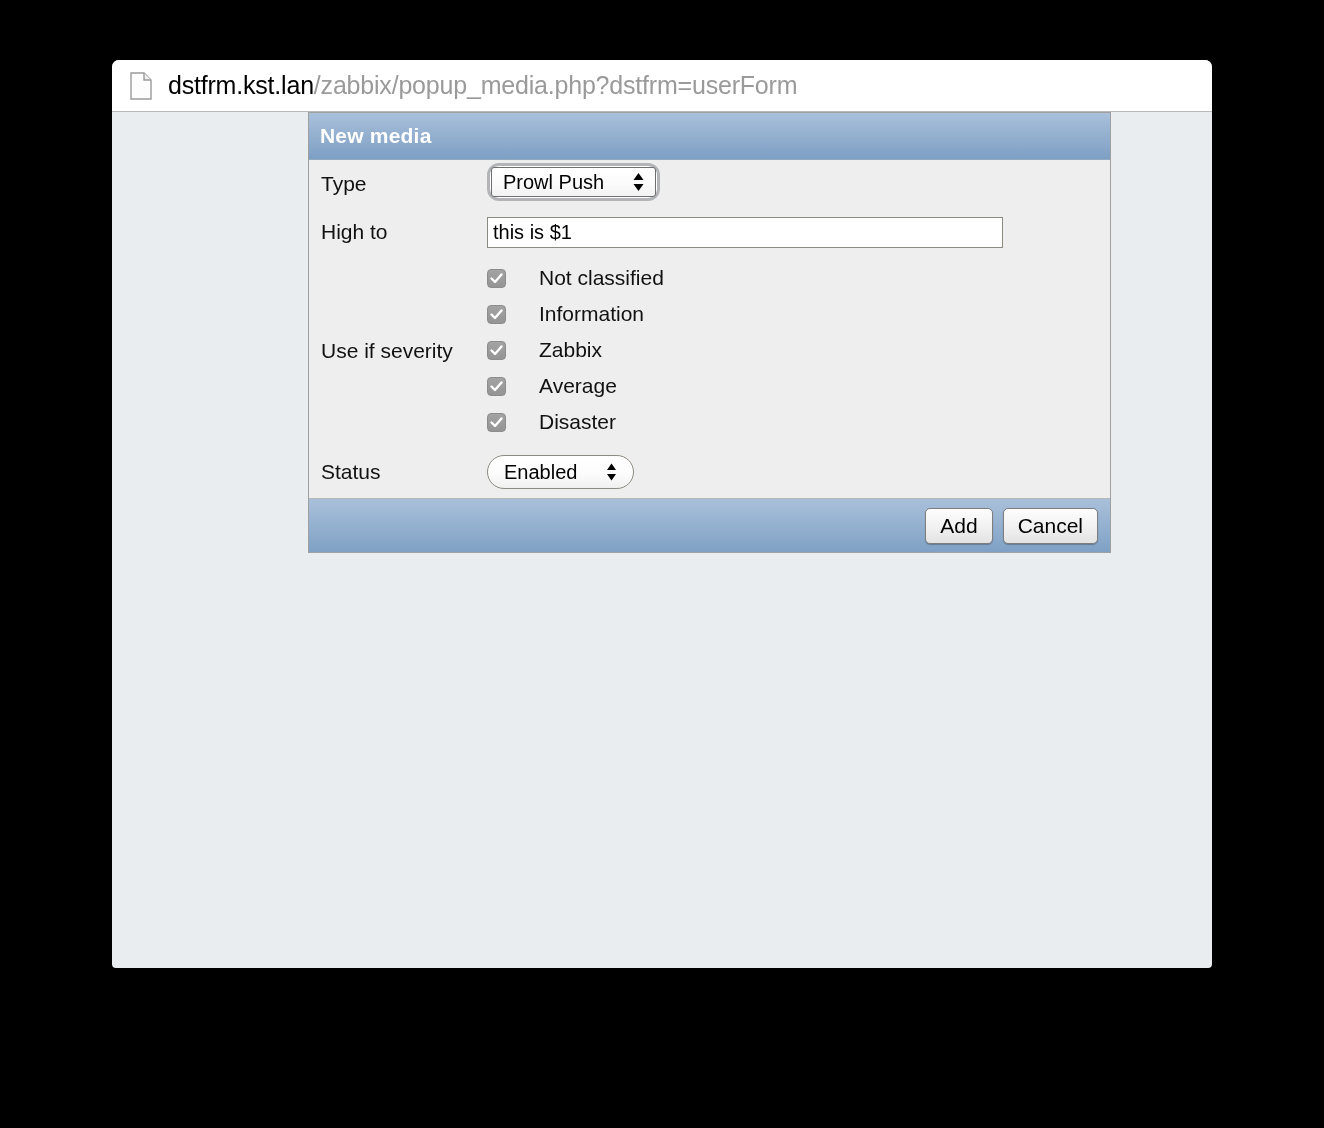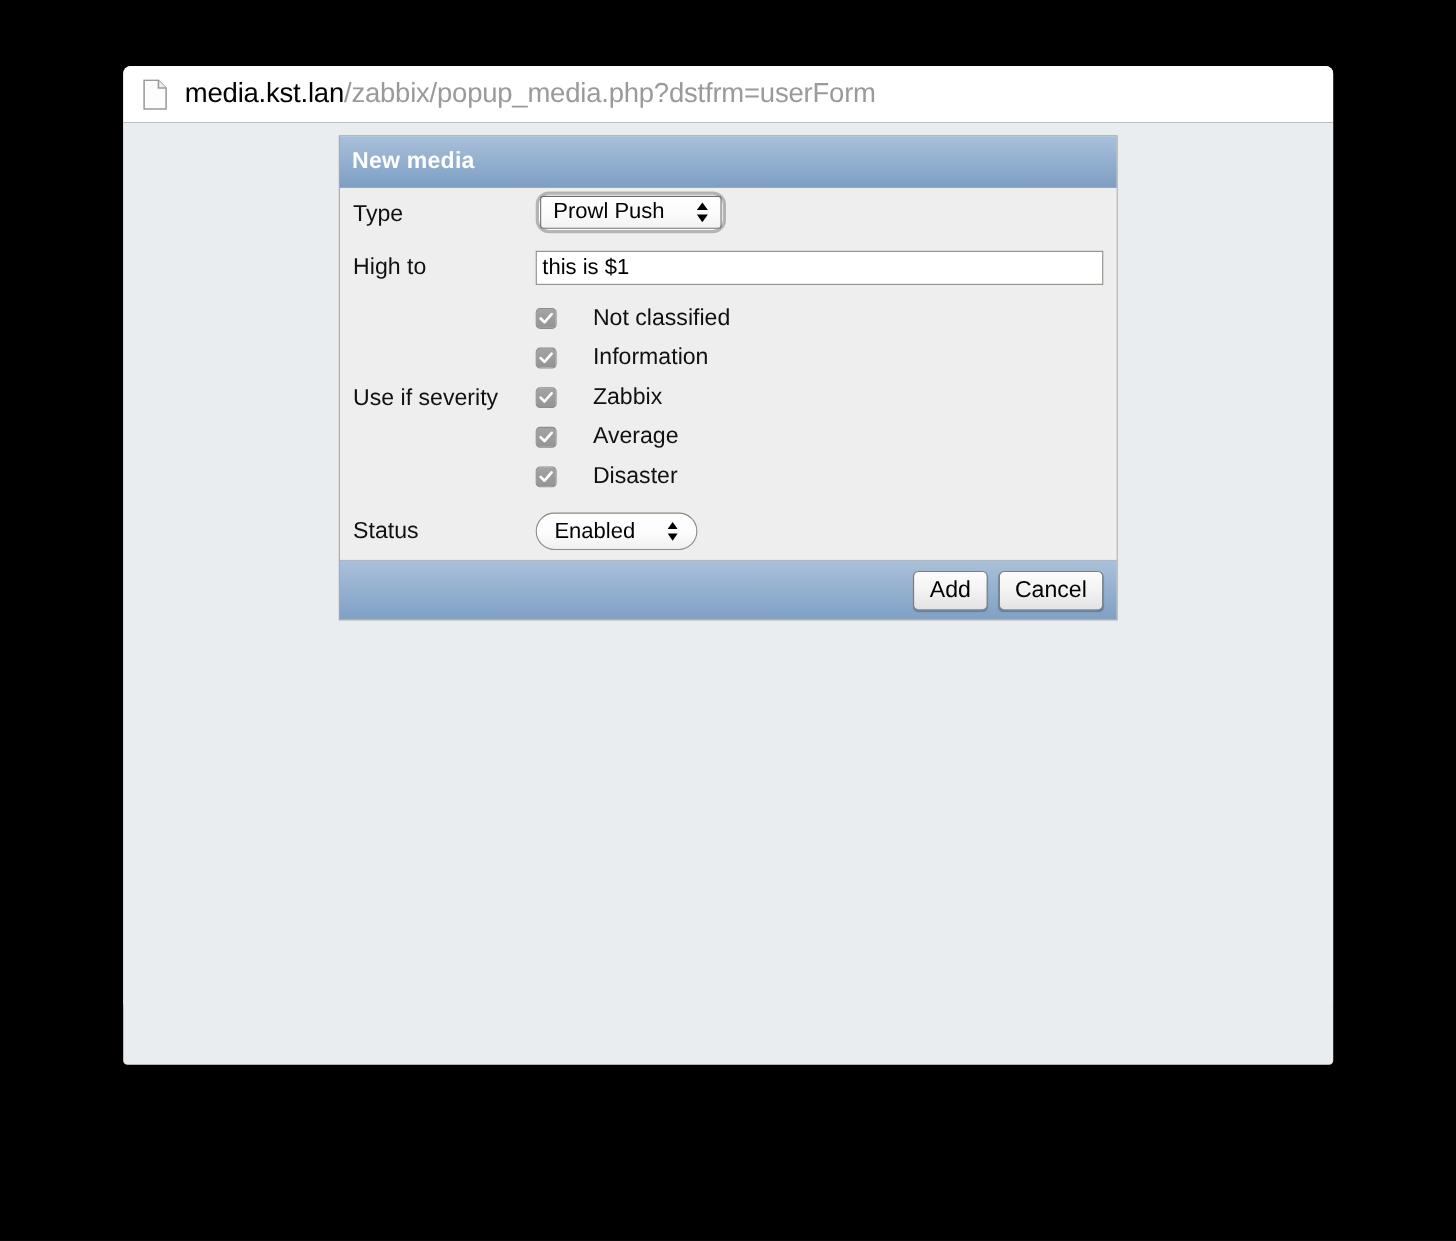--- a/index.html
+++ b/index.html
@@ -95,22 +95,22 @@
   #page-content {
     position: relative;
     height: 801px;
     background: #eaedf0;
   }
 
   
   #media-form {
     position: absolute;
     left: 196px;
-    top: 11px;
-    width: 708px;
+    top: 0;
+    width: 803px;
     border: 1px solid #a0a0a0;
     box-sizing: border-box;
     background: #eeeeee;
   }
   #form-header {
     height: 47px;
     background: linear-gradient(to bottom, #a9c0da 0%, #7d9fc4 100%);
     border-bottom: 1px solid #93a9c2;
     display: flex;
     align-items: center;
@@ -304,21 +304,21 @@
 <div id="browser-window">
 
 
   <div id="urlbar">
     <div id="doc-icon">
       <svg width="22" height="28" viewBox="0 0 22 28">
         <path d="M1 1 h13 l7 7 v19 h-20 z" fill="#fdfdfd" stroke="#9a9a9a" stroke-width="1.4"></path>
         <path d="M14 1 v7 h7" fill="#efefef" stroke="#9a9a9a" stroke-width="1.4"></path>
       </svg>
     </div>
-    <div id="url-text"><span id="url-host">media.kst.lan</span><span id="url-path">/zabbix/popup_media.php?dstfrm=userForm</span></div>
+    <div id="url-text"><span id="url-host">dstfrm.kst.lan</span><span id="url-path">/zabbix/popup_media.php?dstfrm=userForm</span></div>
   </div>
 
   <div id="page-content">
 
     <div id="media-form">
 
       <div id="form-header">
         <span id="form-header-title">New media</span>
       </div>
 

